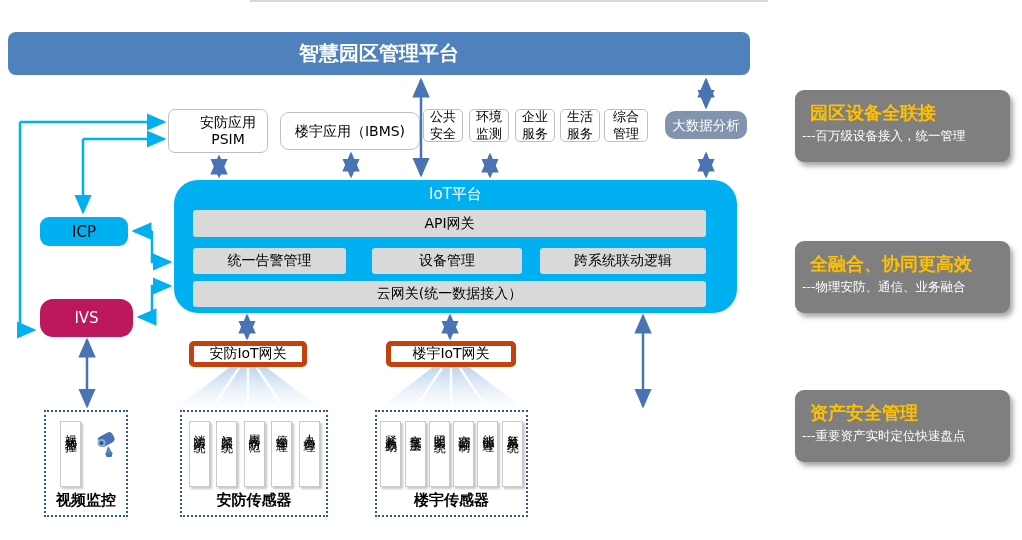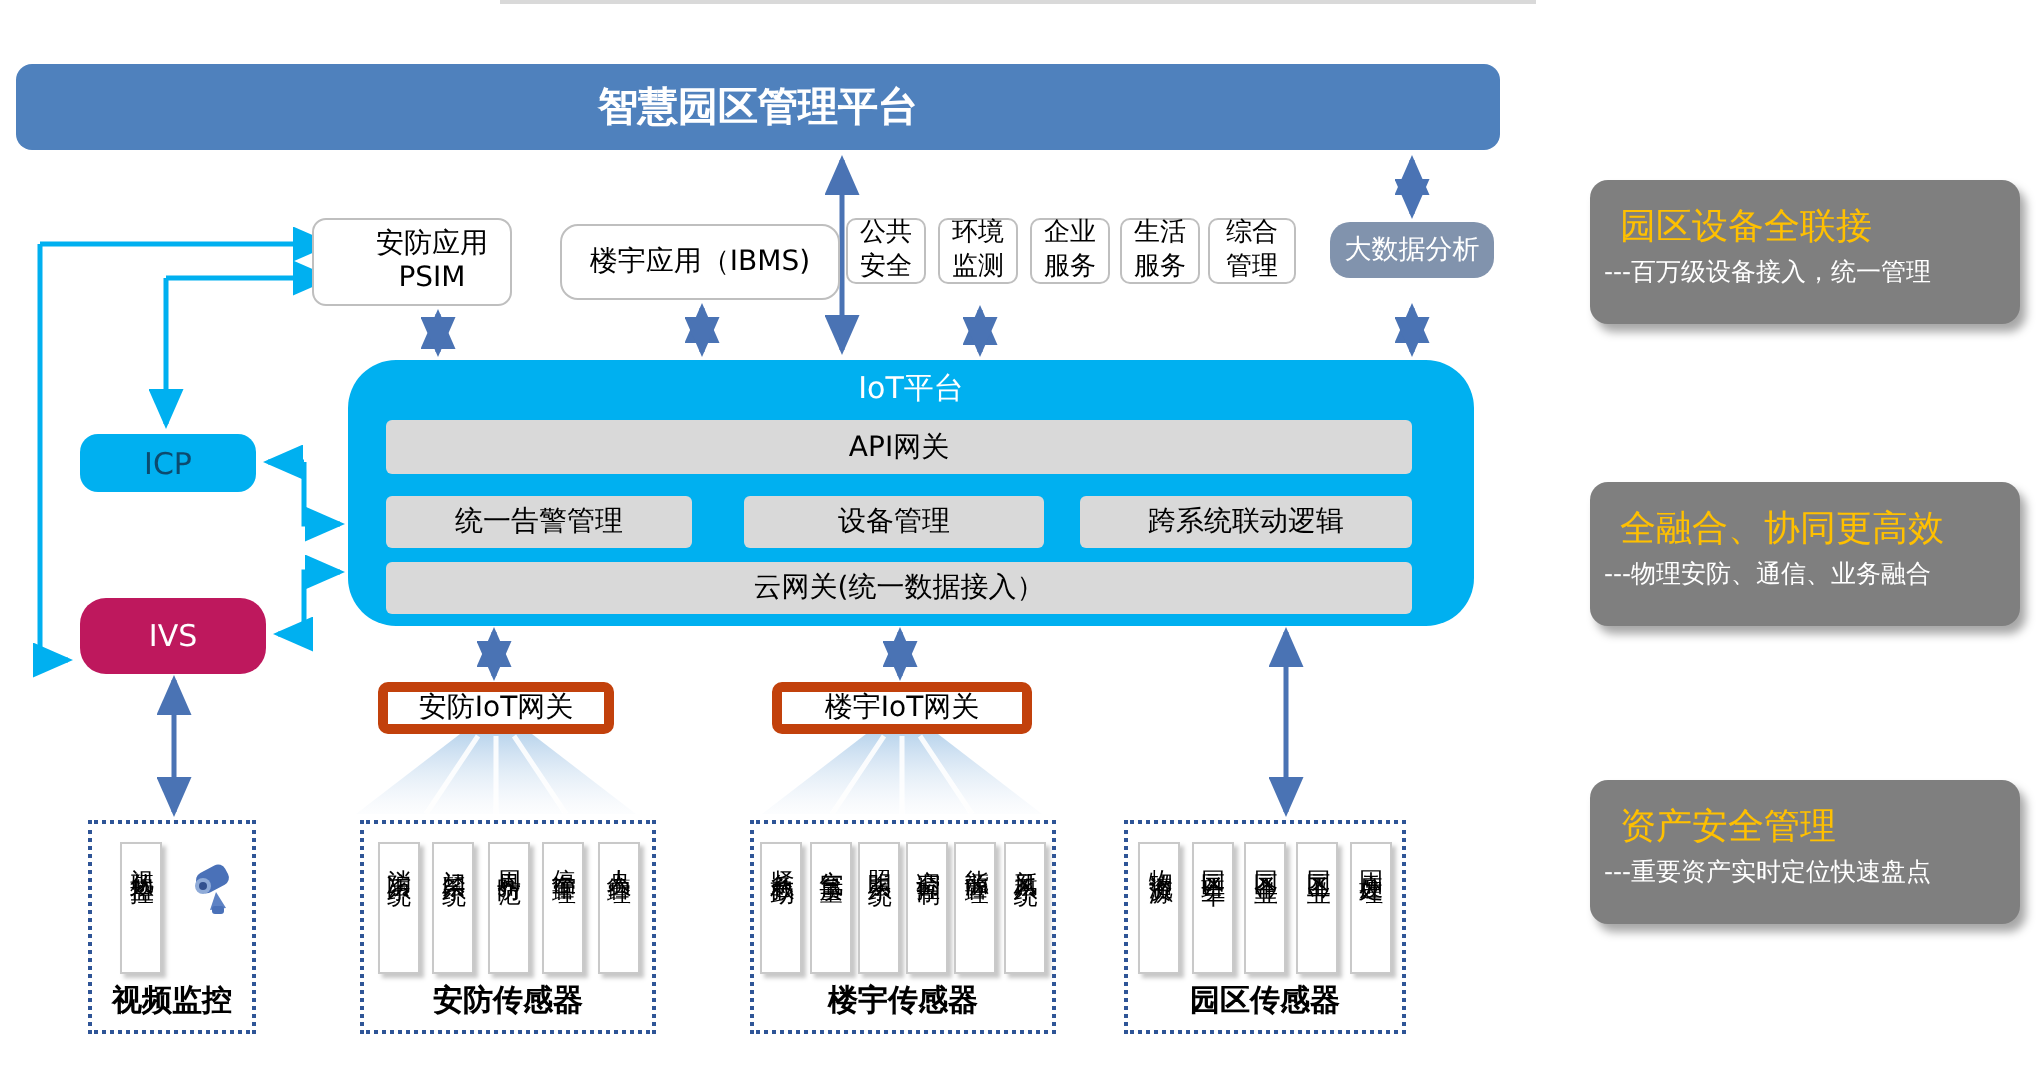--- a/index.html
+++ b/index.html
@@ -7,37 +7,37 @@
   #stage{position:relative;width:1022px;height:540px;background:#fff;overflow:hidden;}
   .abs{position:absolute;box-sizing:border-box;}
   
   .topline{left:250px;top:0;width:518px;height:2px;background:#d9d9d9;}
   
   .banner{left:8px;top:32px;width:742px;height:43px;background:#4f81bd;border-radius:8px;
           color:#fff;font-size:20px;font-weight:bold;display:flex;align-items:center;justify-content:center;z-index:2;}
   
   .wbox{background:#fff;border:1px solid #bfbfbf;border-radius:7px;color:#000;
         display:flex;flex-direction:column;align-items:center;justify-content:center;z-index:2;line-height:1.2;}
-  .psim{left:156px;top:109px;width:100px;height:44px;font-size:14px;padding-left:20px;}
+  .psim{left:168px;top:109px;width:100px;height:44px;font-size:14px;padding-left:20px;}
   .ibms{left:280px;top:112px;width:140px;height:38px;font-size:14px;border-radius:9px;}
   .sbox{width:40px;height:33px;top:109px;font-size:13px;border-radius:5px;line-height:1.25;}
   .bigdata{left:665px;top:111px;width:82px;height:28px;background:#8193ad;color:#fff;border-radius:10px;
            font-size:13.5px;display:flex;flex-direction:row;align-items:center;justify-content:center;line-height:1.25;z-index:2;}
   
   .iot{left:174px;top:180px;width:563px;height:133px;background:#00b0f0;border-radius:24px;z-index:2;}
   .iot-title{position:absolute;top:5px;left:0;width:100%;text-align:center;color:#fff;font-size:15px;}
   .gbar{position:absolute;background:#d9d9d9;border-radius:3px;color:#000;font-size:14px;
         display:flex;align-items:center;justify-content:center;height:27px;}
   .bar-api{left:19px;top:30px;width:513px;}
   .bar-alarm{left:19px;top:68px;width:153px;height:26px;}
   .bar-dev{left:198px;top:68px;width:150px;height:26px;}
   .bar-cross{left:366px;top:68px;width:166px;height:26px;}
   .bar-cloud{left:19px;top:101px;width:513px;height:26px;}
   
-  .icp{left:40px;top:217px;width:88px;height:29px;background:#00b0f0;border-radius:9px;color:#0c4a6e;font-size:15px;
+  .icp{left:40px;top:217px;width:88px;height:29px;background:#00b0f0;border-radius:9px;color:#000000;font-size:15px;
        display:flex;align-items:center;justify-content:center;z-index:2;}
   .ivs{left:40px;top:299px;width:93px;height:38px;background:#be185d;border-radius:13px;color:#fff;font-size:15px;
        display:flex;align-items:center;justify-content:center;z-index:2;}
   
   .gw{top:341px;height:26px;background:#fff;border:5px solid #c2410c;border-radius:5px;font-size:14px;
       display:flex;align-items:center;justify-content:center;z-index:2;}
   .gw-sec{left:189px;width:118px;}
   .gw-bld{left:386px;width:130px;}
   
   .group{top:410px;height:107px;border:2px dotted #2f5597;background:#fff;z-index:2;}
@@ -48,21 +48,21 @@
   .glabel{position:absolute;bottom:5px;left:0;width:100%;text-align:center;font-size:15px;font-weight:bold;color:#000;}
   .striprow{position:absolute;top:9px;left:0;width:100%;display:flex;justify-content:space-evenly;}
   .vstrip{writing-mode:vertical-rl;text-orientation:upright;font-size:12px;letter-spacing:2px;
           background:#fff;border:1px solid #c9c9c9;box-shadow:2px 2px 2px rgba(130,130,130,.45);
           padding:3px 1px;height:58px;color:#000;}
   .g-video .striprow{justify-content:flex-start;padding-left:14px;}
   .camera{position:absolute;top:18px;left:48px;width:26px;height:30px;}
   
   .card{left:795px;width:215px;height:72px;background:#7f7f7f;border-radius:9px;z-index:2;
         box-shadow:3px 4px 5px rgba(0,0,0,.35);}
-  .card-title{color:#ffc000;font-size:18px;font-weight:normal;padding:11px 0 3px 15px;}
+  .card-title{color:#ffc000;font-size:18px;font-weight:bold;padding:11px 0 3px 15px;}
   .card-desc{color:#fff;font-size:12.5px;padding-left:7px;}
   .c1{top:90px;} .c2{top:241px;} .c3{top:390px;}
   
   #overlay{position:absolute;left:0;top:0;width:1022px;height:540px;z-index:1;}
 </style>
 </head>
 <body>
 
 <div id="stage">
 
@@ -202,30 +202,20 @@
       <div class="vstrip">紧急救助</div>
       <div class="vstrip">空气质量</div>
       <div class="vstrip">照明系统</div>
       <div class="vstrip">空调控制</div>
       <div class="vstrip">能源管理</div>
       <div class="vstrip">新风系统</div>
     </div>
     <div class="glabel">楼宇传感器</div>
   </div>
 
-  <div class="abs group g-park">
-    <div class="striprow">
-      <div class="vstrip">物流资源</div>
-      <div class="vstrip">园区班车</div>
-      <div class="vstrip">园区企业</div>
-      <div class="vstrip">园区工业</div>
-      <div class="vstrip">固废处理</div>
-    </div>
-    <div class="glabel">园区传感器</div>
-  </div>
 
   <div class="abs card c1">
     <div class="card-title">园区设备全联接</div>
     <div class="card-desc">---百万级设备接入，统一管理</div>
   </div>
   <div class="abs card c2">
     <div class="card-title">全融合、协同更高效</div>
     <div class="card-desc">---物理安防、通信、业务融合</div>
   </div>
   <div class="abs card c3">

